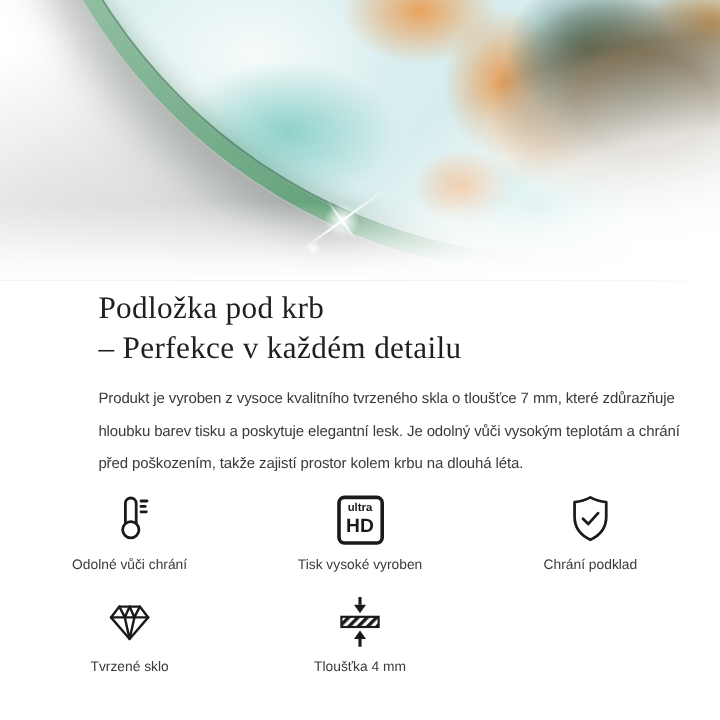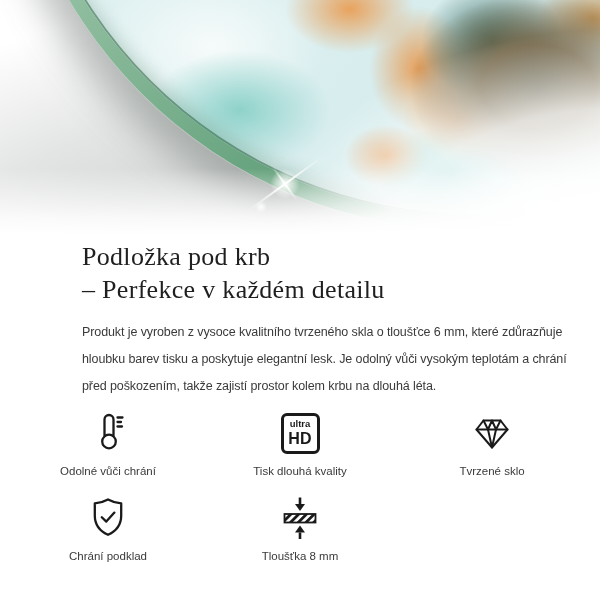--- a/index.html
+++ b/index.html
@@ -104,21 +104,21 @@
   </div>
   <div class="sparkle-dot"></div>
   <div class="hero-fade"></div>
 </div>
 
 <main class="content">
   <h1>
     <span>Podložka pod krb</span><br>
     <span>– Perfekce v každém detailu</span>
   </h1>
-  <p class="description">Produkt je vyroben z vysoce kvalitního tvrzeného skla o tloušťce 6 mm, které zdůrazňuje hloubku barev tisku a poskytuje elegantní lesk. Je odolný vůči vysokým teplotám a chrání před poškozením, takže zajistí prostor kolem krbu na dlouhá léta.</p>
+  <p class="description">Produkt je vyroben z vysoce kvalitního tvrzeného skla o tloušťce 7 mm, které zdůrazňuje hloubku barev tisku a poskytuje elegantní lesk. Je odolný vůči vysokým teplotám a chrání před poškozením, takže zajistí prostor kolem krbu na dlouhá léta.</p>
 </main>
 
 <section class="features">
 
   <div class="feature">
     <div class="icon-wrap">
       <svg width="46" height="46" viewBox="0 0 46 46" fill="none" stroke="#1a1a1a" stroke-width="2.3" stroke-linecap="round">
         <path d="M19.5 25.4 V9.5 A4.5 4.5 0 0 1 28.5 9.5 V25.4"></path>
         <circle cx="24" cy="31.5" r="6.8"></circle>
         <line x1="32.5" y1="7.5" x2="37.5" y2="7.5"></line>
@@ -129,57 +129,57 @@
     <span class="f-label">Odolné vůči chrání</span>
   </div>
 
   <div class="feature">
     <div class="icon-wrap">
       <div class="hd-box">
         <span class="hd-top">ultra</span>
         <span class="hd-bottom">HD</span>
       </div>
     </div>
-    <span class="f-label">Tisk dlouhá kvality</span>
+    <span class="f-label">Tisk vysoké vyroben</span>
+  </div>
+
+  <div class="feature">
+    <div class="icon-wrap">
+      <svg width="46" height="46" viewBox="0 0 46 46" fill="none" stroke="#1a1a1a" stroke-width="2.3" stroke-linecap="round" stroke-linejoin="round">
+        <path d="M23 4.5 C19.2 6.6 14.6 8 9.8 8.4 V20.5 C9.8 29.6 15.2 36.3 23 39.8 C30.8 36.3 36.2 29.6 36.2 20.5 V8.4 C31.4 8 26.8 6.6 23 4.5 Z"></path>
+        <path d="M16.8 22.2 L21.3 26.6 L29.4 17.6"></path>
+      </svg>
+    </div>
+    <span class="f-label">Chrání podklad</span>
   </div>
 
   <div class="feature">
     <div class="icon-wrap">
       <svg width="46" height="46" viewBox="0 0 46 46" fill="none" stroke="#1a1a1a" stroke-width="2" stroke-linecap="round" stroke-linejoin="round">
         <path d="M14.5 10.5 H31.5 L38.5 19.5 L23 37.5 L7.5 19.5 Z"></path>
         <path d="M7.5 19.5 H38.5"></path>
         <path d="M14.5 10.5 L19 19.5 L23 10.5 L27 19.5 L31.5 10.5"></path>
         <path d="M19 19.5 L23 37.5 L27 19.5"></path>
       </svg>
     </div>
     <span class="f-label">Tvrzené sklo</span>
-  </div>
-
-  <div class="feature">
-    <div class="icon-wrap">
-      <svg width="46" height="46" viewBox="0 0 46 46" fill="none" stroke="#1a1a1a" stroke-width="2.3" stroke-linecap="round" stroke-linejoin="round">
-        <path d="M23 4.5 C19.2 6.6 14.6 8 9.8 8.4 V20.5 C9.8 29.6 15.2 36.3 23 39.8 C30.8 36.3 36.2 29.6 36.2 20.5 V8.4 C31.4 8 26.8 6.6 23 4.5 Z"></path>
-        <path d="M16.8 22.2 L21.3 26.6 L29.4 17.6"></path>
-      </svg>
-    </div>
-    <span class="f-label">Chrání podklad</span>
   </div>
 
 
   <div class="feature">
     <div class="icon-wrap">
       <svg width="46" height="46" viewBox="0 0 46 46">
         <defs>
           <pattern id="hatchP" width="5.5" height="5.5" patternUnits="userSpaceOnUse" patternTransform="rotate(45)">
             <rect width="2.8" height="5.5" fill="#1a1a1a"></rect>
           </pattern>
         </defs>
         <line x1="23" y1="2.5" x2="23" y2="9" stroke="#1a1a1a" stroke-width="2.6"></line>
         <path d="M18 9 H28 L23 16 Z" fill="#1a1a1a"></path>
         <rect x="7.5" y="19" width="31" height="8.5" fill="url(#hatchP)" stroke="#1a1a1a" stroke-width="1.8"></rect>
         <path d="M18 37.5 H28 L23 30.5 Z" fill="#1a1a1a"></path>
         <line x1="23" y1="37.5" x2="23" y2="44" stroke="#1a1a1a" stroke-width="2.6"></line>
       </svg>
     </div>
-    <span class="f-label">Tloušťka 8 mm</span>
+    <span class="f-label">Tloušťka 4 mm</span>
   </div>
 
 </section>
 
 </body></html>

